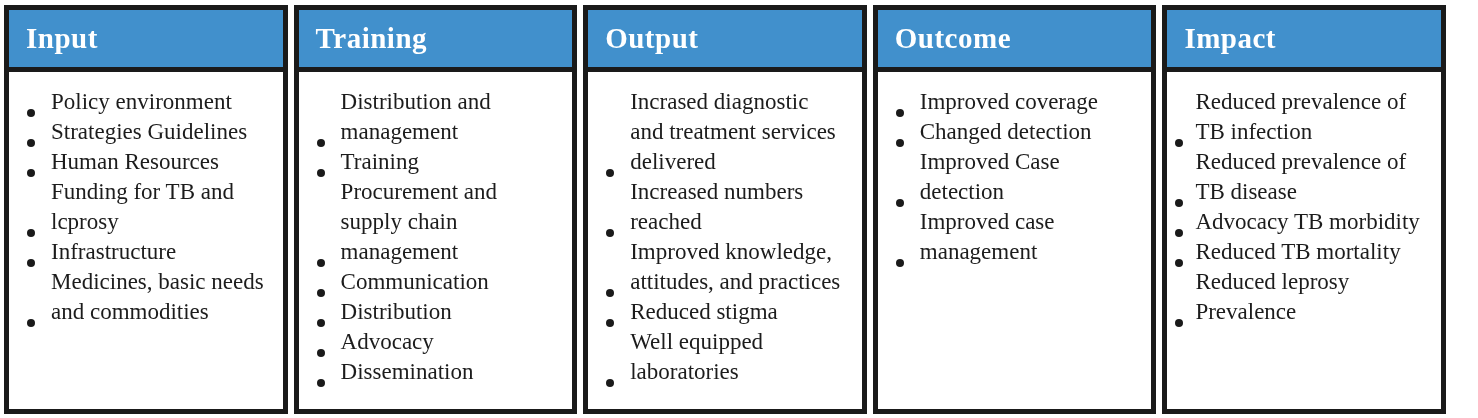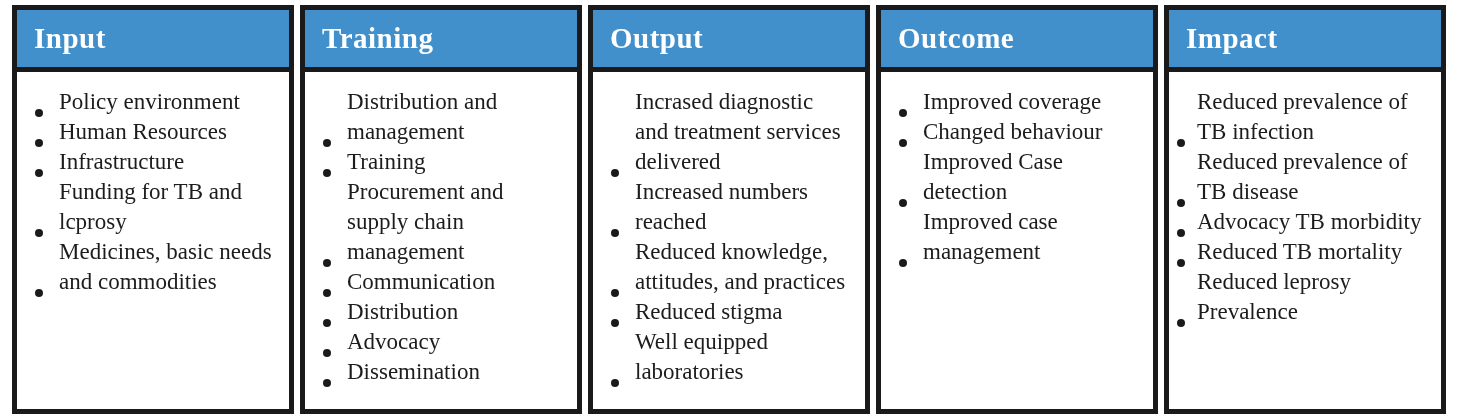--- a/index.html
+++ b/index.html
@@ -8,21 +8,21 @@
     --border: #1A1A1A;
     --body-text: #1C1C1C;
     --bg: #FFFFFF;
   }
   * { box-sizing: border-box; }
   html, body { margin: 0; padding: 0; background: var(--bg); }
   .board {
     width: 1450px;
     height: 418px;
     background: var(--bg);
-    padding: 5px 4px 4px 12px;
+    padding: 5px 4px 4px 4px;
     display: flex;
     gap: 6px;
   }
   .column {
     flex: 1 1 0;
     border: 5px solid var(--border);
     background: #fff;
     display: flex;
     flex-direction: column;
     overflow: hidden;
@@ -84,30 +84,34 @@
       <span>Input</span>
     </div>
     <div class="column-body">
       <ul class="items">
           <li class="item">
             <span class="bullet"></span>
             <span class="item-text">Policy environment</span>
           </li>
           <li class="item">
             <span class="bullet"></span>
+            <span class="item-text">Strategies Guidelines</span>
+          </li>
+          <li class="item">
+            <span class="bullet"></span>
             <span class="item-text">Human Resources</span>
-          </li>
-          <li class="item">
-            <span class="bullet"></span>
-            <span class="item-text">Infrastructure</span>
           </li>
           <li class="item">
             <span class="bullet"></span>
             <span class="item-text">Funding for TB and
 lcprosy</span>
+          </li>
+          <li class="item">
+            <span class="bullet"></span>
+            <span class="item-text">Infrastructure</span>
           </li>
           <li class="item">
             <span class="bullet"></span>
             <span class="item-text">Medicines, basic needs
 and commodities</span>
           </li>
         </ul>
     </div>
   </div>
 
@@ -164,21 +168,21 @@
 and treatment services
 delivered</span>
           </li>
           <li class="item">
             <span class="bullet"></span>
             <span class="item-text">Increased numbers
 reached</span>
           </li>
           <li class="item">
             <span class="bullet"></span>
-            <span class="item-text">Reduced knowledge,
+            <span class="item-text">Improved knowledge,
 attitudes, and practices</span>
           </li>
           <li class="item">
             <span class="bullet"></span>
             <span class="item-text">Reduced stigma</span>
           </li>
           <li class="item">
             <span class="bullet"></span>
             <span class="item-text">Well equipped
 laboratories</span>
@@ -192,21 +196,21 @@
       <span>Outcome</span>
     </div>
     <div class="column-body">
       <ul class="items">
           <li class="item">
             <span class="bullet"></span>
             <span class="item-text">Improved coverage</span>
           </li>
           <li class="item">
             <span class="bullet"></span>
-            <span class="item-text">Changed behaviour</span>
+            <span class="item-text">Changed detection</span>
           </li>
           <li class="item">
             <span class="bullet"></span>
             <span class="item-text">Improved Case
 detection</span>
           </li>
           <li class="item">
             <span class="bullet"></span>
             <span class="item-text">Improved case
 management</span>

